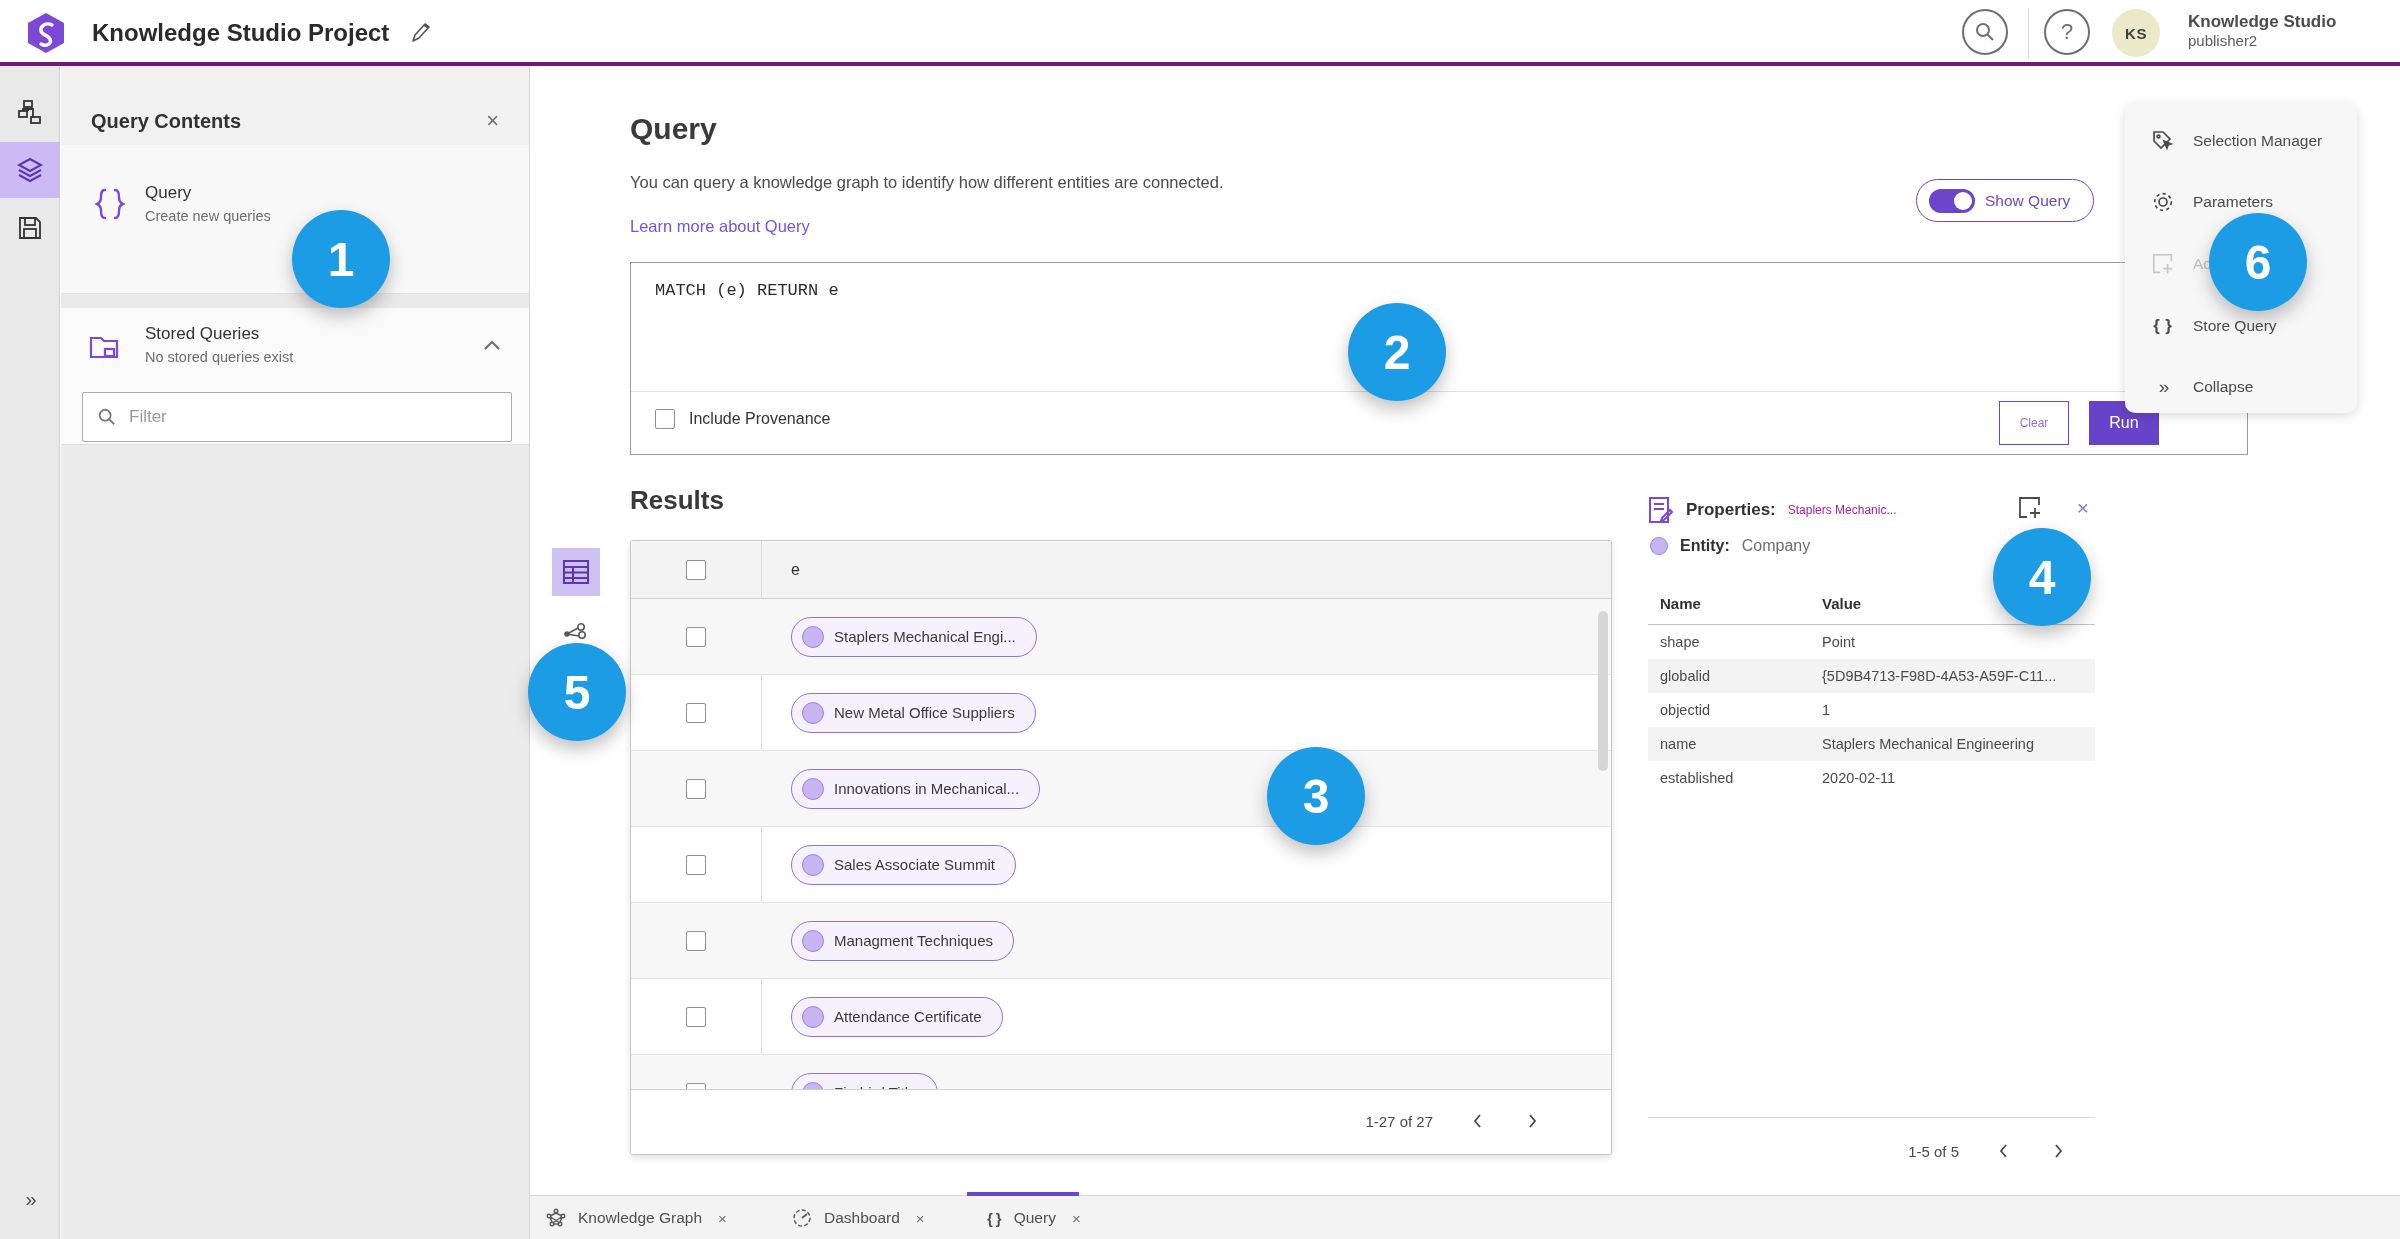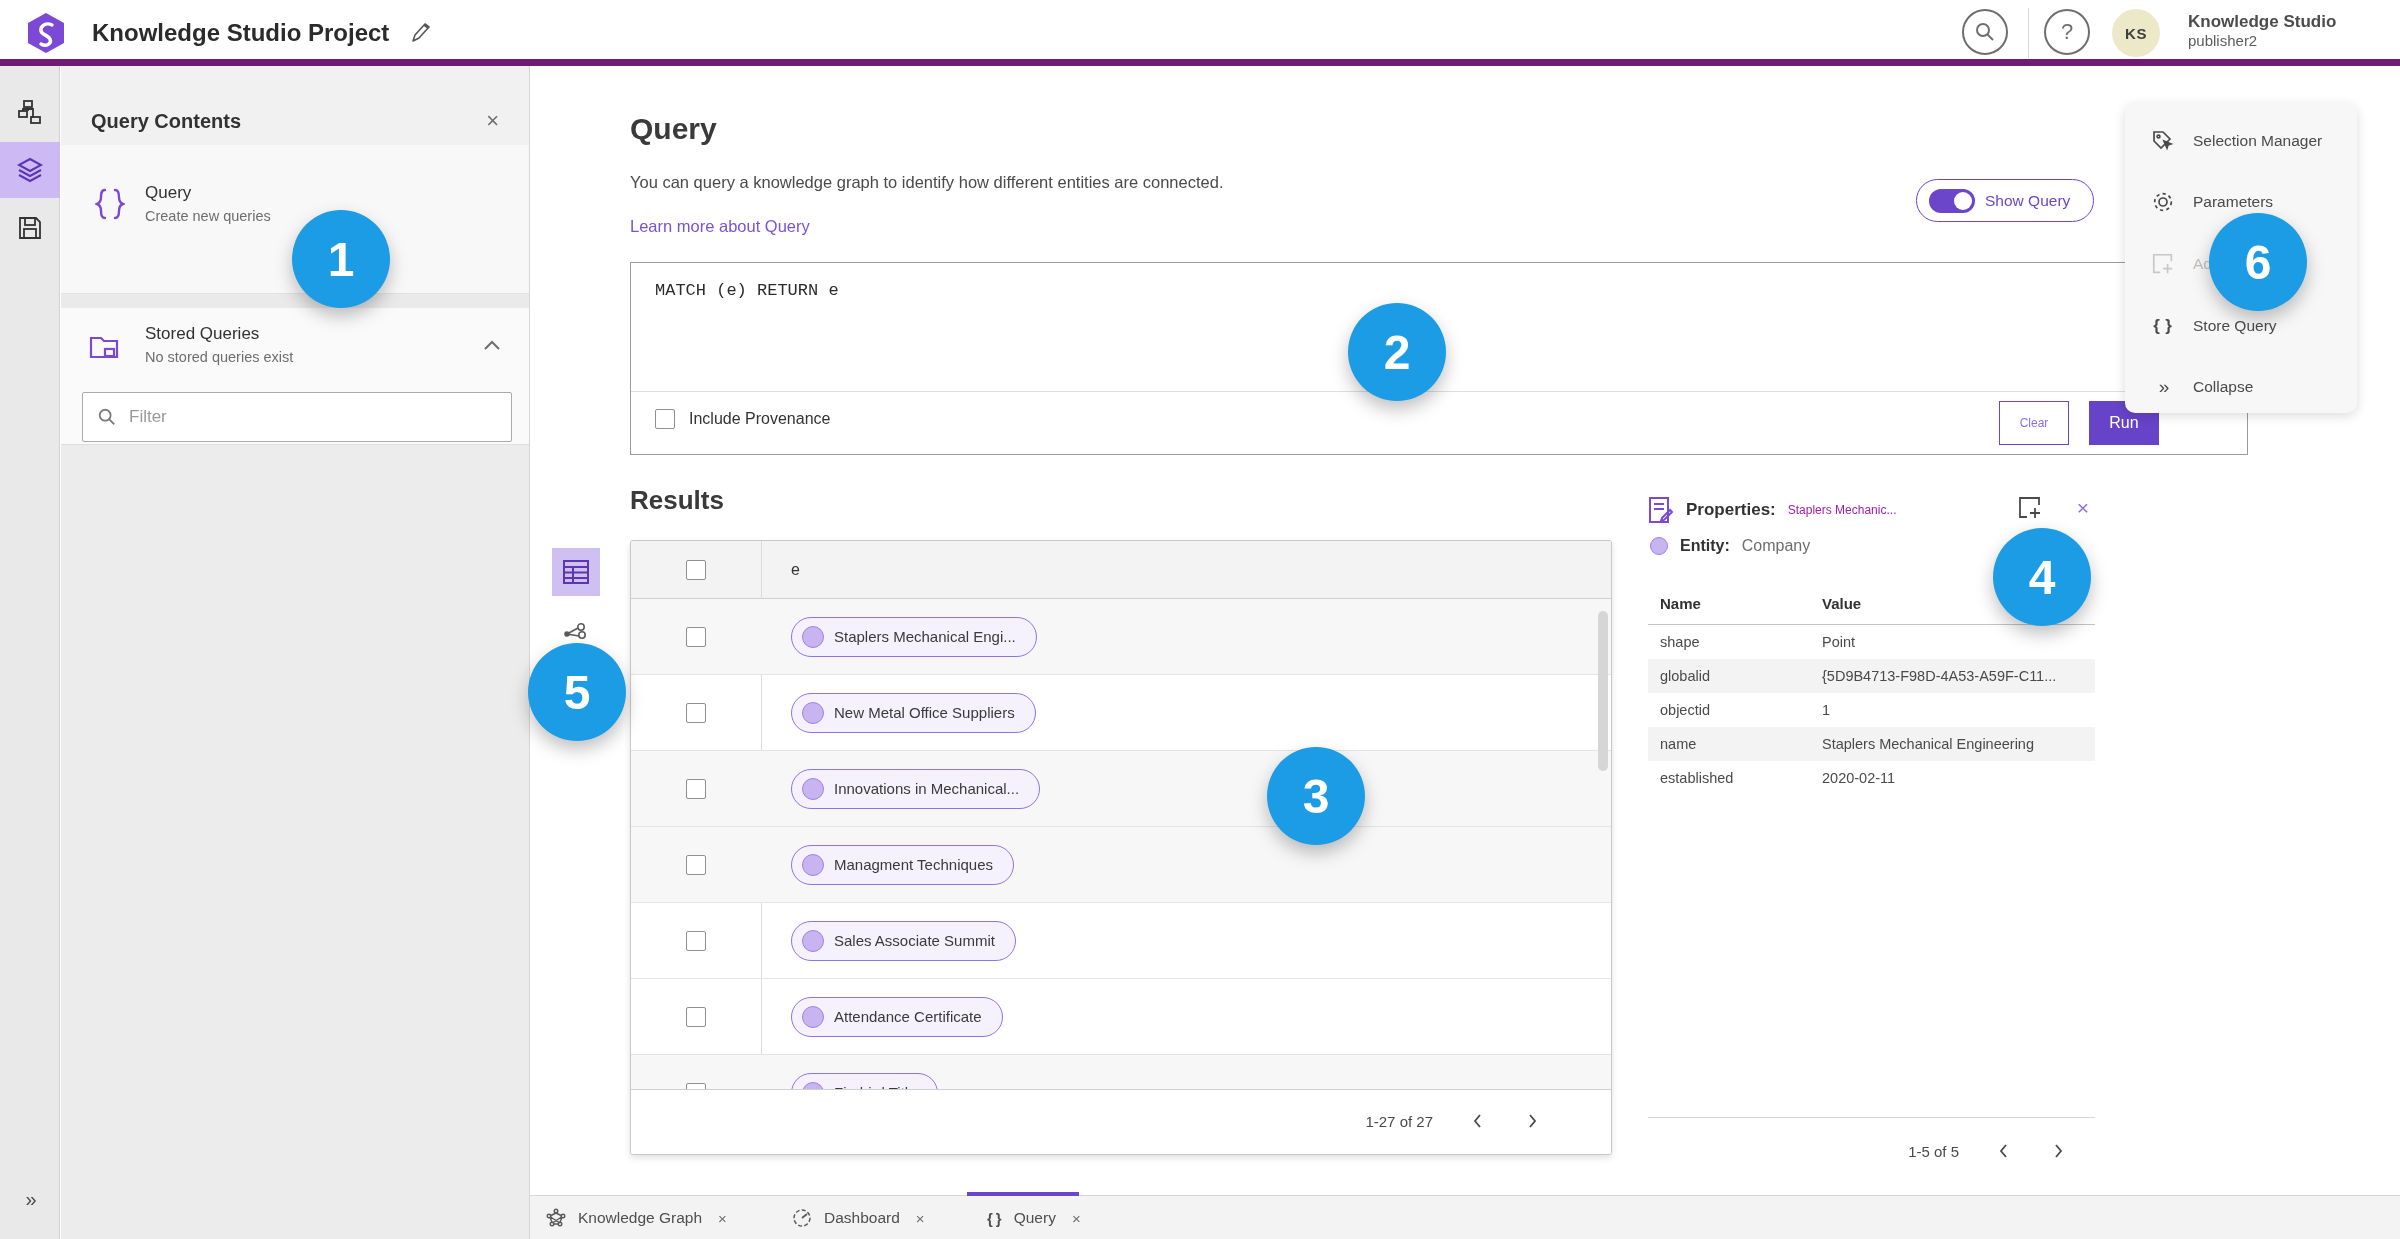--- a/index.html
+++ b/index.html
@@ -1,21 +1,21 @@
 <!DOCTYPE html>
 <html><head>
 <meta charset="utf-8">
 <style>
   * { margin:0; padding:0; box-sizing:border-box; }
   html,body { width:2400px; height:1239px; font-family:"Liberation Sans", sans-serif; background:#fff; color:#323232; }
   #app { position:relative; width:2400px; height:1239px; overflow:hidden; background:#fff; }
   .abs { position:absolute; }
 
   
-  .topbar { position:absolute; left:0; top:0; width:2400px; height:66px; background:#fff; border-bottom:7px solid #701a75; z-index:20; }
+  .topbar { position:absolute; left:0; top:0; width:2400px; height:66px; background:#fff; border-bottom:4px solid #701a75; z-index:20; }
   .logo { position:absolute; left:24px; top:11px; width:44px; height:44px; }
   .topbar-title { position:absolute; left:92px; top:19px; font-size:24px; font-weight:bold; color:#2b2b2b; }
   .pencil { position:absolute; left:408px; top:20px; width:26px; height:26px; }
   .circle-btn { position:absolute; top:9px; width:46px; height:46px; border:2px solid #6e6e6e; border-radius:50%; display:flex; align-items:center; justify-content:center; background:#fff; }
   .topbar-divider { position:absolute; left:2028px; top:8px; width:1px; height:50px; background:#d6d6d6; }
   .avatar { position:absolute; left:2112px; top:9px; width:48px; height:48px; border-radius:50%; background:#ece9c9; display:flex; align-items:center; justify-content:center; font-size:15px; font-weight:bold; color:#3f3f3f; letter-spacing:.5px; }
   .user-block { position:absolute; left:2188px; top:11px; line-height:1.25; }
   .user-app { font-size:17px; font-weight:bold; color:#4c4c4c; }
   .user-name { font-size:15px; color:#5d5d5d; }
 
@@ -310,32 +310,32 @@
               <span class="pill-label">New Metal Office Suppliers</span>
             </span>
         </div>
         <div class="rt-row odd">
           <span class="rt-check checkbox"></span>
           <span class="pill">
               <span class="pill-dot"></span>
               <span class="pill-label">Innovations in Mechanical...</span>
             </span>
         </div>
+        <div class="rt-row">
+          <span class="rt-check checkbox"></span>
+          <span class="pill">
+              <span class="pill-dot"></span>
+              <span class="pill-label">Sales Associate Summit</span>
+            </span>
+        </div>
         <div class="rt-row odd">
           <span class="rt-check checkbox"></span>
           <span class="pill">
               <span class="pill-dot"></span>
               <span class="pill-label">Managment Techniques</span>
-            </span>
-        </div>
-        <div class="rt-row">
-          <span class="rt-check checkbox"></span>
-          <span class="pill">
-              <span class="pill-dot"></span>
-              <span class="pill-label">Sales Associate Summit</span>
             </span>
         </div>
         <div class="rt-row">
           <span class="rt-check checkbox"></span>
           <span class="pill">
               <span class="pill-dot"></span>
               <span class="pill-label">Attendance Certificate</span>
             </span>
         </div>
         <div class="rt-row odd">

